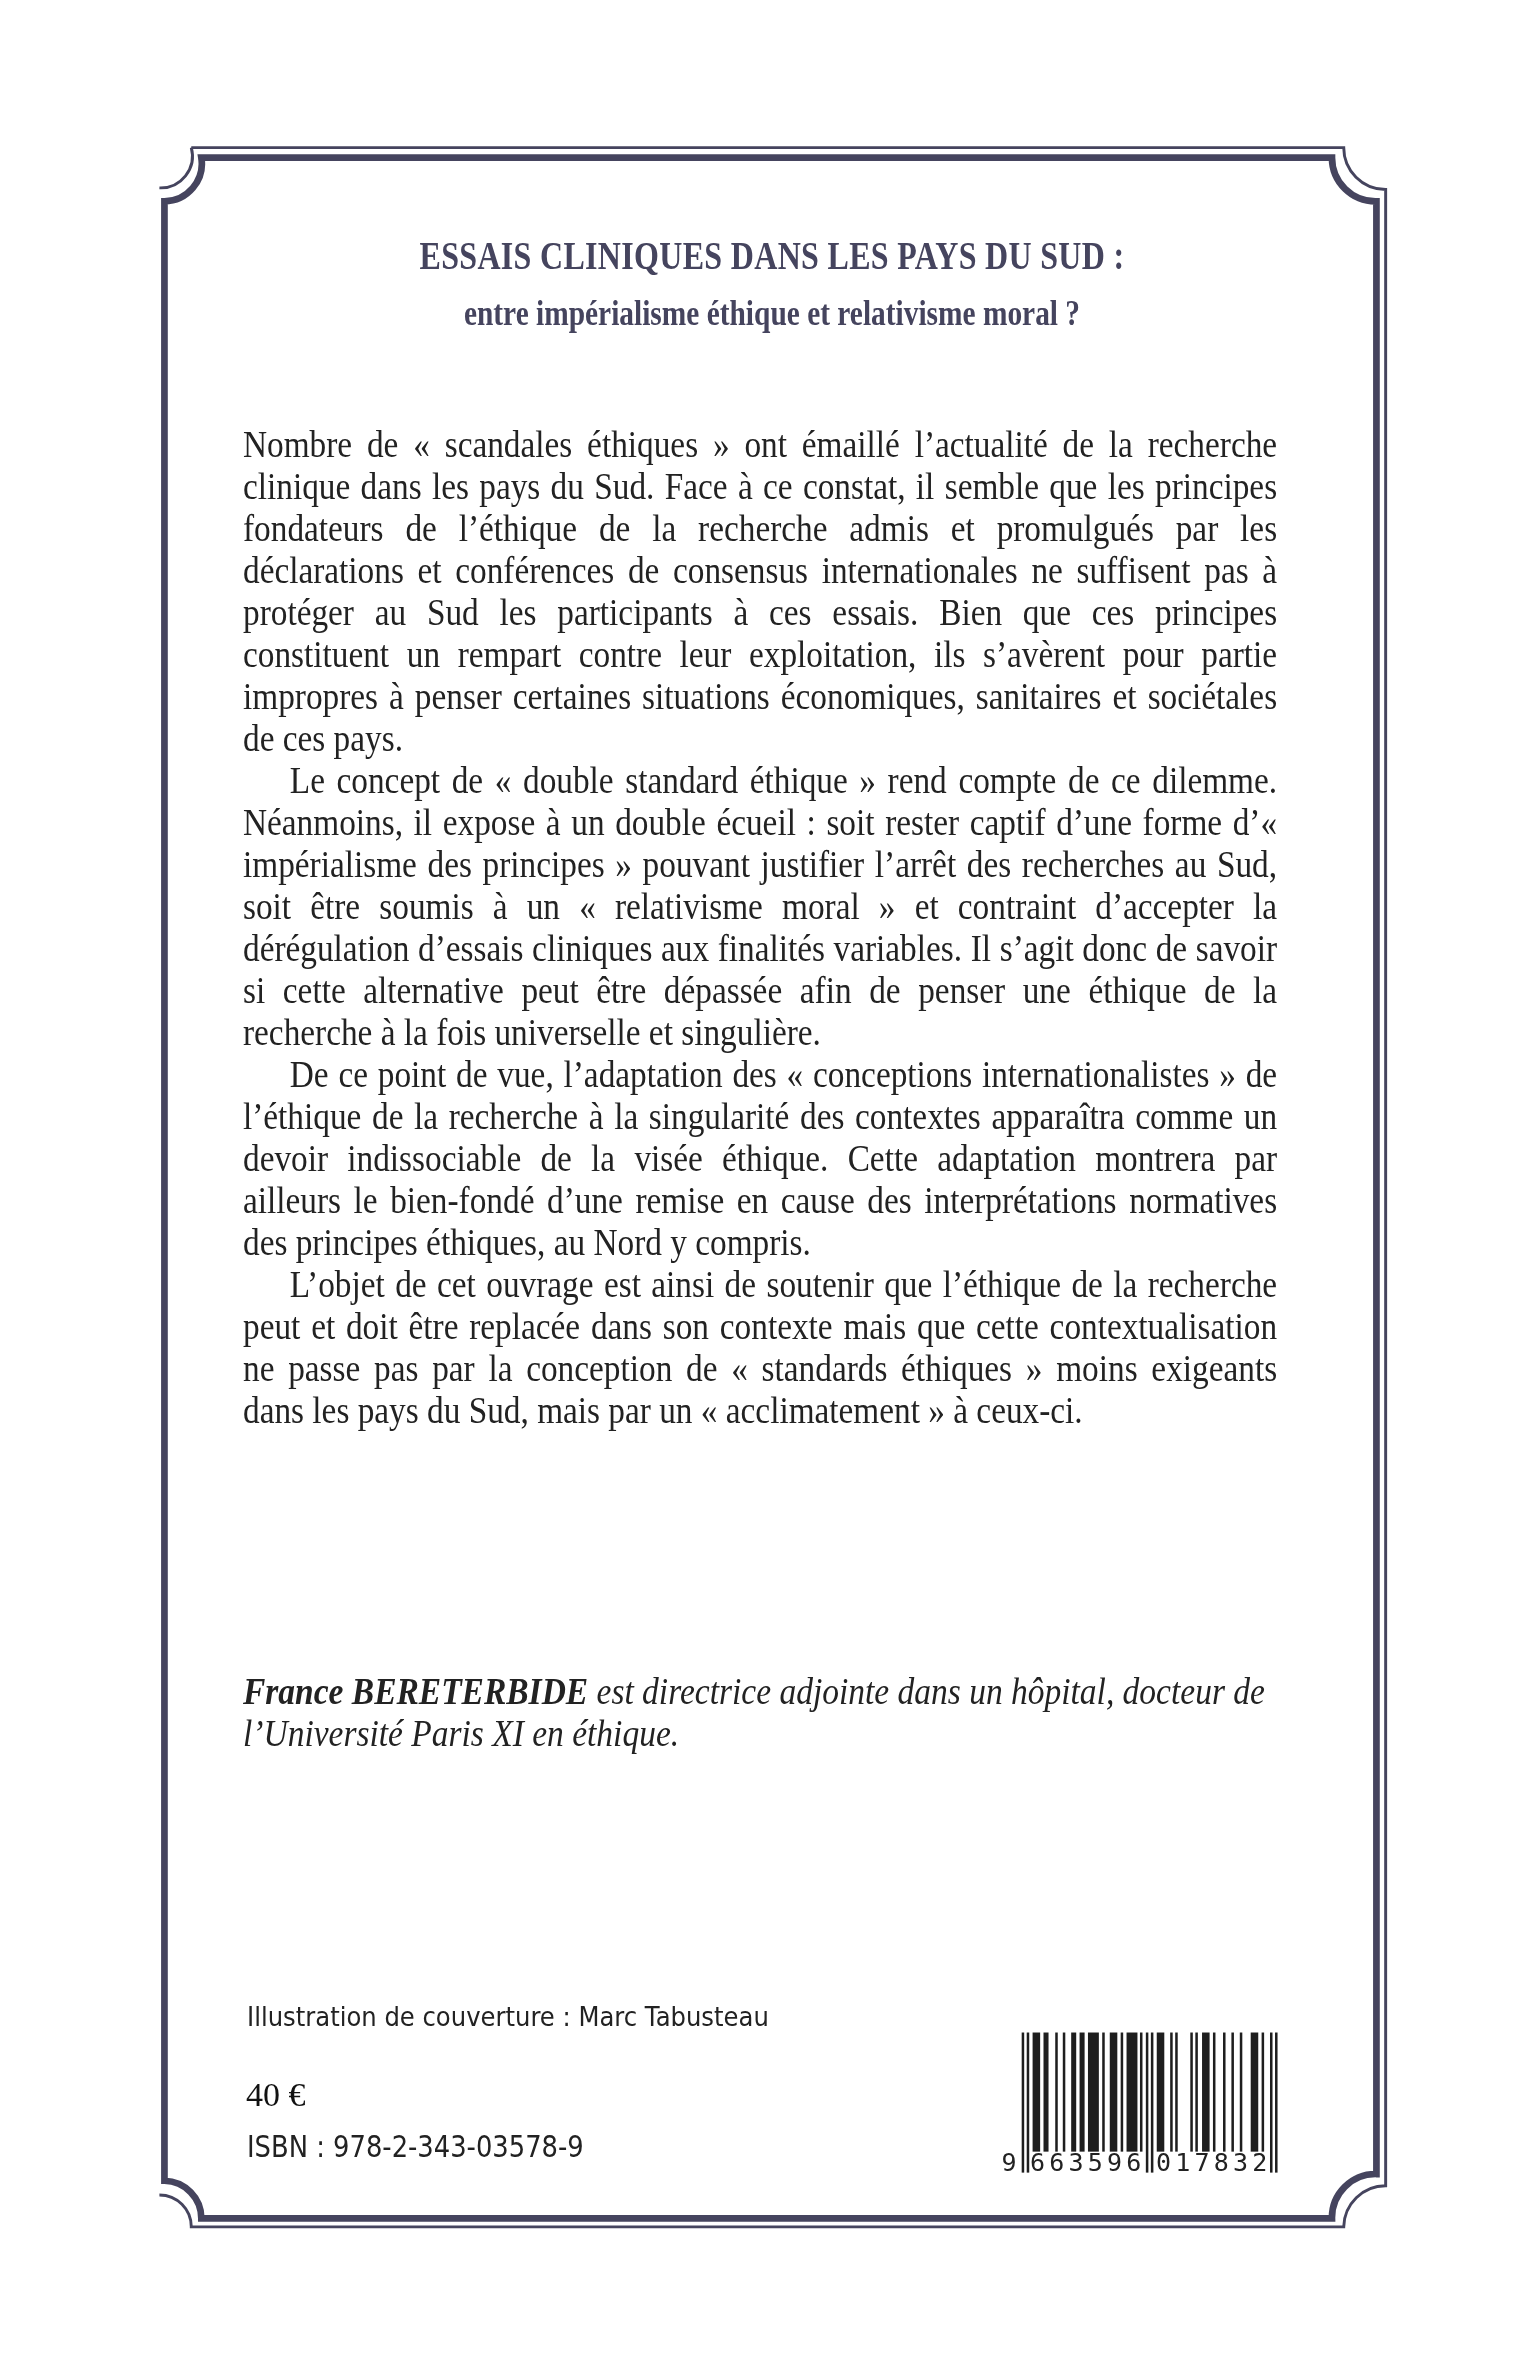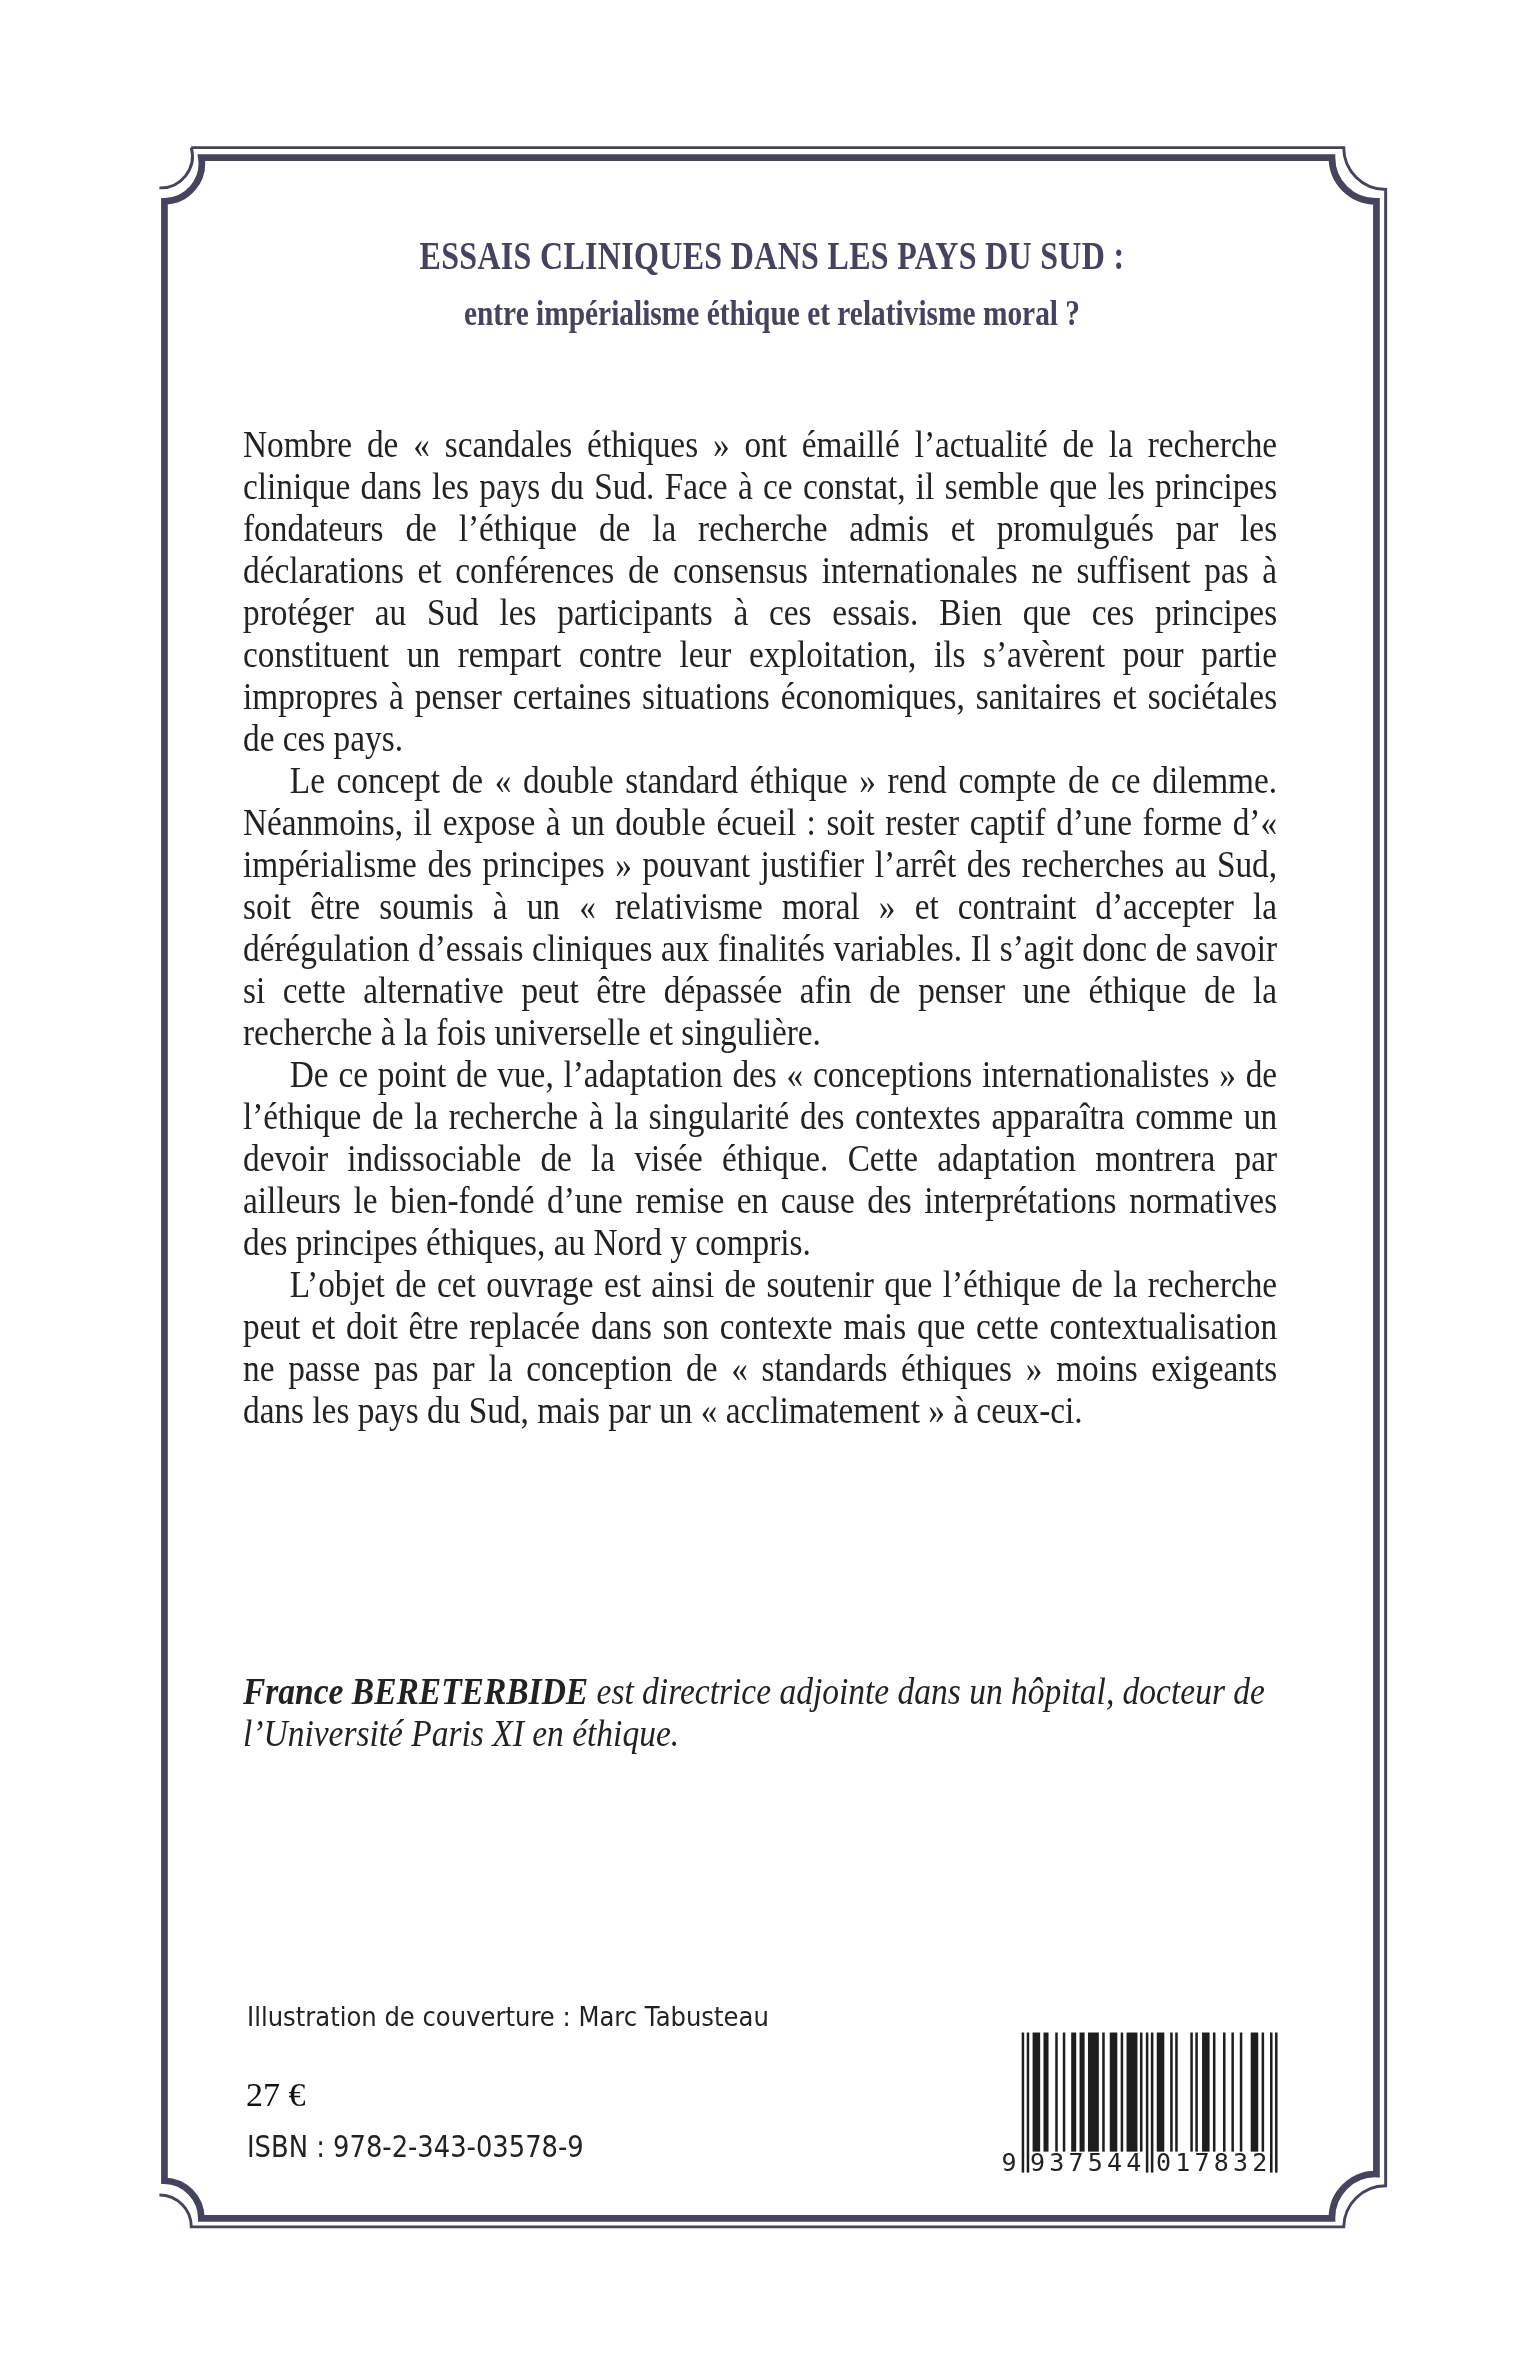--- a/index.html
+++ b/index.html
@@ -102,21 +102,21 @@
 <div class="body-text">
   <p>Nombre de « scandales éthiques » ont émaillé l’actualité de la recherche clinique dans les pays du Sud. Face à ce constat, il semble que les principes fondateurs de l’éthique de la recherche admis et promulgués par les déclarations et conférences de consensus internationales ne suffisent pas à protéger au Sud les participants à ces essais. Bien que ces principes constituent un rempart contre leur exploitation, ils s’avèrent pour partie impropres à penser certaines situations économiques, sanitaires et sociétales de ces pays.</p>
   <p>Le concept de « double standard éthique » rend compte de ce dilemme. Néanmoins, il expose à un double écueil : soit rester captif d’une forme d’« impérialisme des principes » pouvant justifier l’arrêt des recherches au Sud, soit être soumis à un « relativisme moral » et contraint d’accepter la dérégulation d’essais cliniques aux finalités variables. Il s’agit donc de savoir si cette alternative peut être dépassée afin de penser une éthique de la recherche à la fois universelle et singulière.</p>
   <p>De ce point de vue, l’adaptation des « conceptions internationa­listes » de l’éthique de la recherche à la singularité des contextes apparaîtra comme un devoir indissociable de la visée éthique. Cette adaptation montrera par ailleurs le bien-fondé d’une remise en cause des interprétations normatives des principes éthiques, au Nord y compris.</p>
   <p>L’objet de cet ouvrage est ainsi de soutenir que l’éthique de la recherche peut et doit être replacée dans son contexte mais que cette contextualisation ne passe pas par la conception de « standards éthiques » moins exigeants dans les pays du Sud, mais par un « acclimatement » à ceux-ci.</p>
 </div>
 
 <div class="author"><b>France BERETERBIDE</b><span> est directrice adjointe dans un hôpital, docteur de l’Université Paris XI en éthique.</span></div>
 
 <div class="credit">Illustration de couverture : Marc Tabusteau</div>
-<div class="price">27 €</div>
+<div class="price">40 €</div>
 <div class="isbn">ISBN : 978-2-343-03578-9</div>
 
 <svg class="barcode" viewBox="0 0 350 180" xmlns="http://www.w3.org/2000/svg">
   <g fill="#1e1e1e">
 
     <rect x="28" y="3" width="3" height="167"></rect>
     <rect x="34" y="3" width="3" height="167"></rect>
 
     <rect x="41" y="3" width="9" height="142"></rect>
     <rect x="54" y="3" width="6" height="142"></rect>
@@ -146,16 +146,16 @@
     <rect x="288" y="3" width="3" height="142"></rect>
     <rect x="301" y="3" width="9" height="142"></rect>
     <rect x="314" y="3" width="3" height="142"></rect>
 
     <rect x="324" y="3" width="3" height="167"></rect>
     <rect x="330" y="3" width="3" height="167"></rect>
   </g>
 </svg>
 <div class="barcode-digits">
   <span style="left:3.4px;">9</span>
-  <span style="left:32px; letter-spacing:4.2px;">937544</span>
+  <span style="left:32px; letter-spacing:4.2px;">663596</span>
   <span style="left:158px; letter-spacing:4.2px;">017832</span>
 </div>
 
 
 </body></html>

